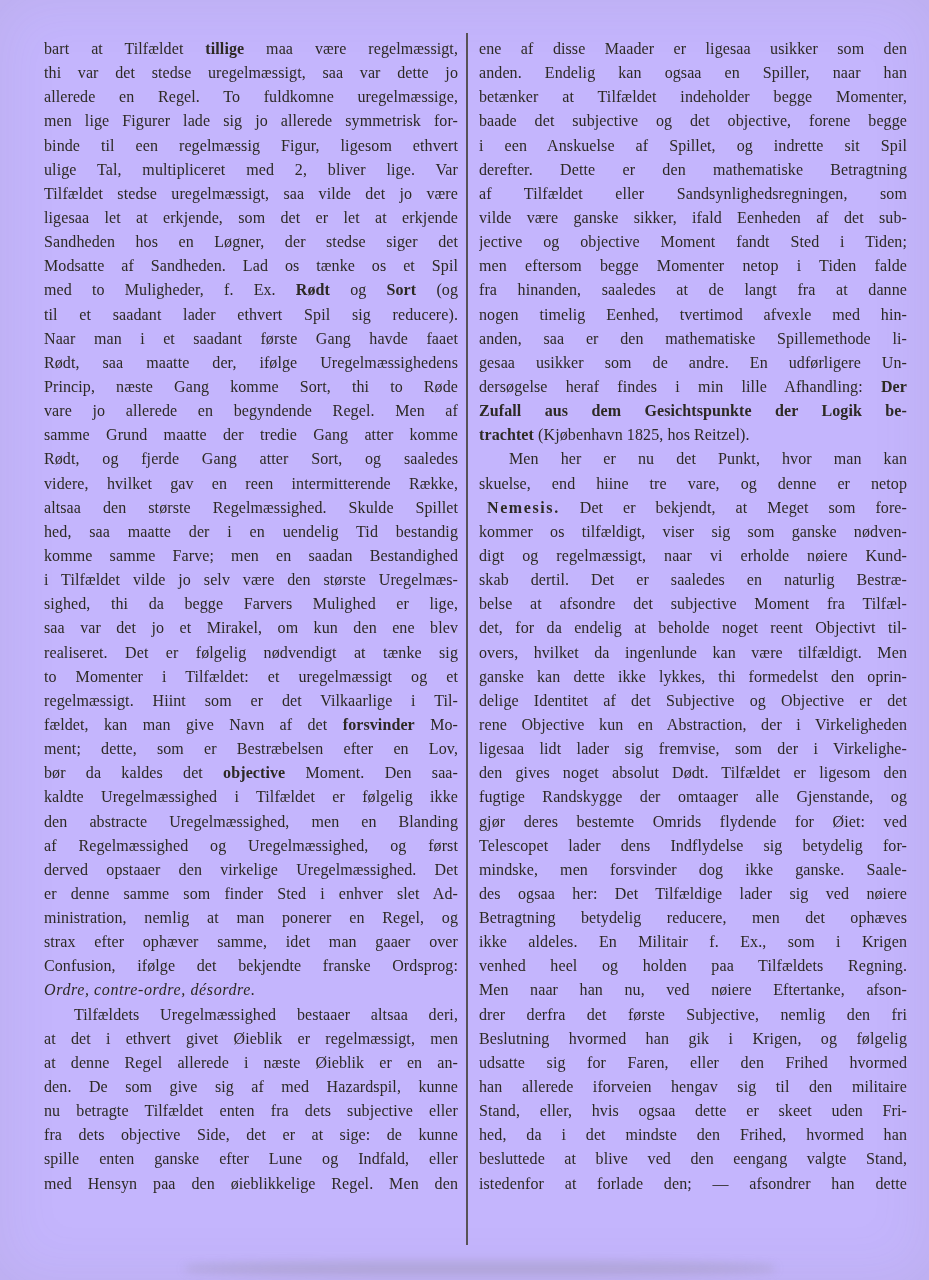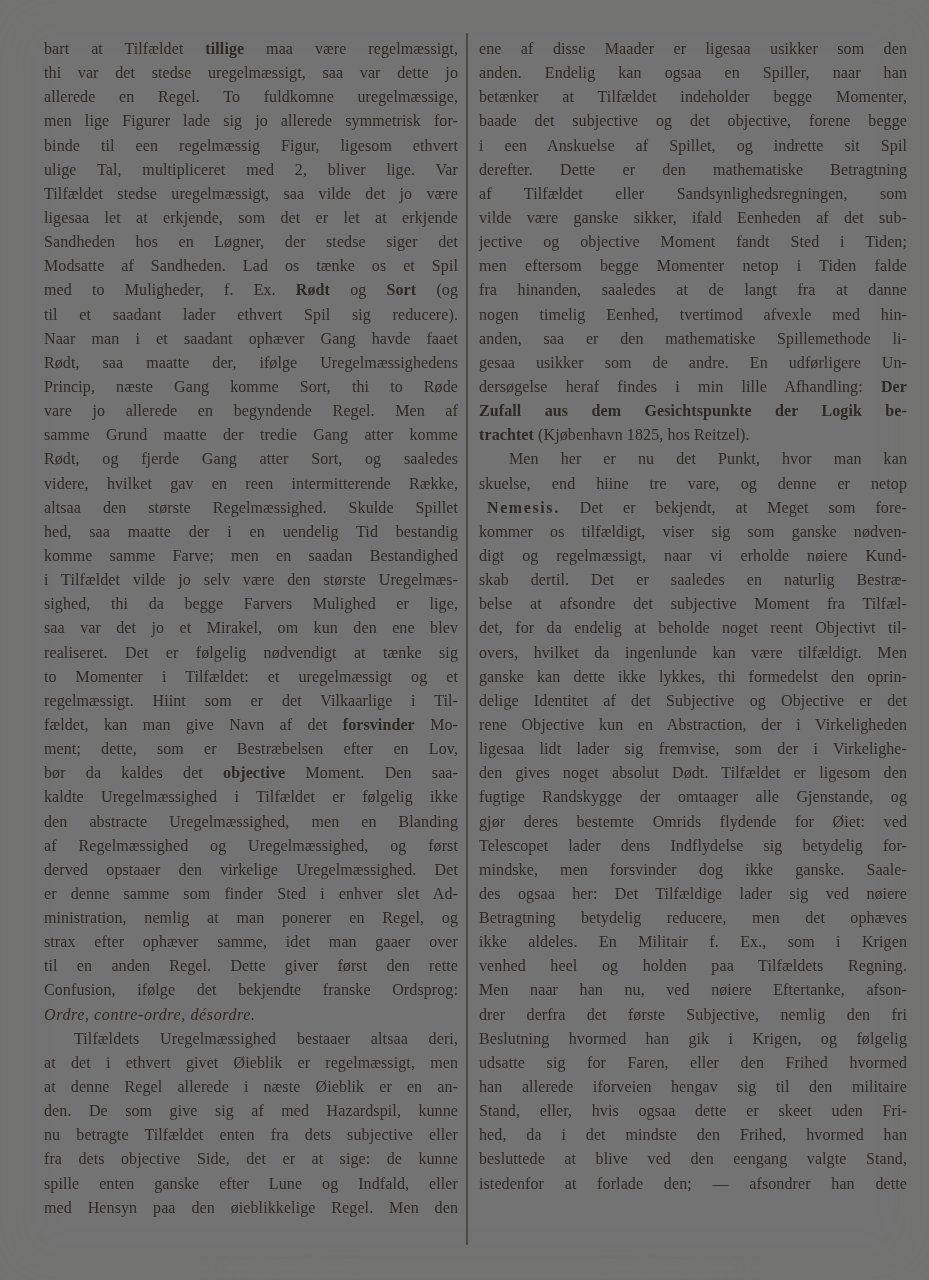--- a/index.html
+++ b/index.html
@@ -4,21 +4,21 @@
 <style>
   html,body{margin:0;padding:0;}
   body{
     width:929px;height:1280px;
     background:#f6f5f1;
     font-family:"Liberation Serif","DejaVu Serif",serif;
     overflow:hidden;position:relative;
   }
   .page{
     position:absolute;left:0;top:0;width:929px;height:1280px;
-    background:#737373;
+    background:#c4b5fd;
     box-shadow:inset 0 0 60px rgba(120,115,100,0.10);
   }
   .col{
     position:absolute;top:37px;
     font-size:16px;color:#2d2a24;
   }
   .col-left{left:44px;width:414px;}
   .col-right{left:479px;width:428px;}
   .line{
     height:24.15px;line-height:24.15px;
@@ -53,21 +53,21 @@
       <div class="line"><span>allerede en Regel. To fuldkomne uregelmæssige,</span></div>
       <div class="line"><span>men lige Figurer lade sig jo allerede symmetrisk for-</span></div>
       <div class="line"><span>binde til een regelmæssig Figur, ligesom ethvert</span></div>
       <div class="line"><span>ulige Tal, multipliceret med 2, bliver lige. Var</span></div>
       <div class="line"><span>Tilfældet stedse uregelmæssigt, saa vilde det jo være</span></div>
       <div class="line"><span>ligesaa let at erkjende, som det er let at erkjende</span></div>
       <div class="line"><span>Sandheden hos en Løgner, der stedse siger det</span></div>
       <div class="line"><span>Modsatte af Sandheden. Lad os tænke os et Spil</span></div>
       <div class="line"><span>med to Muligheder, f. Ex. </span><span class="b">Rødt</span><span> og </span><span class="b">Sort</span><span> (og</span></div>
       <div class="line"><span>til et saadant lader ethvert Spil sig reducere).</span></div>
-      <div class="line"><span>Naar man i et saadant ophæver Gang havde faaet</span></div>
+      <div class="line"><span>Naar man i et saadant første Gang havde faaet</span></div>
       <div class="line"><span>Rødt, saa maatte der, ifølge Uregelmæssighedens</span></div>
       <div class="line"><span>Princip, næste Gang komme Sort, thi to Røde</span></div>
       <div class="line"><span>vare jo allerede en begyndende Regel. Men af</span></div>
       <div class="line"><span>samme Grund maatte der tredie Gang atter komme</span></div>
       <div class="line"><span>Rødt, og fjerde Gang atter Sort, og saaledes</span></div>
       <div class="line"><span>videre, hvilket gav en reen intermitterende Række,</span></div>
       <div class="line"><span>altsaa den største Regelmæssighed. Skulde Spillet</span></div>
       <div class="line"><span>hed, saa maatte der i en uendelig Tid bestandig</span></div>
       <div class="line"><span>komme samme Farve; men en saadan Bestandighed</span></div>
       <div class="line"><span>i Tilfældet vilde jo selv være den største Uregelmæs-</span></div>
@@ -79,21 +79,20 @@
       <div class="line"><span>fældet, kan man give Navn af det </span><span class="b">forsvinder</span><span> Mo-</span></div>
       <div class="line"><span>ment; dette, som er Bestræbelsen efter en Lov,</span></div>
       <div class="line"><span>bør da kaldes det </span><span class="b">objective</span><span> Moment. Den saa-</span></div>
       <div class="line"><span>kaldte Uregelmæssighed i Tilfældet er følgelig ikke</span></div>
       <div class="line"><span>den abstracte Uregelmæssighed, men en Blanding</span></div>
       <div class="line"><span>af Regelmæssighed og Uregelmæssighed, og først</span></div>
       <div class="line"><span>derved opstaaer den virkelige Uregelmæssighed. Det</span></div>
       <div class="line"><span>er denne samme som finder Sted i enhver slet Ad-</span></div>
       <div class="line"><span>ministration, nemlig at man ponerer en Regel, og</span></div>
       <div class="line"><span>strax efter ophæver samme, idet man gaaer over</span></div>
-      <div class="line"><span>til en anden Regel. Dette giver først den rette</span></div>
       <div class="line"><span>Confusion, ifølge det bekjendte franske Ordsprog:</span></div>
       <div class="line end"><span class="i">Ordre, contre-ordre, désordre.</span></div>
       <div class="line indent"><span>Tilfældets Uregelmæssighed bestaaer altsaa deri,</span></div>
       <div class="line"><span>at det i ethvert givet Øieblik er regelmæssigt, men</span></div>
       <div class="line"><span>at denne Regel allerede i næste Øieblik er en an-</span></div>
       <div class="line"><span>den. De som give sig af med Hazardspil, kunne</span></div>
       <div class="line"><span>nu betragte Tilfældet enten fra dets subjective eller</span></div>
       <div class="line"><span>fra dets objective Side, det er at sige: de kunne</span></div>
       <div class="line"><span>spille enten ganske efter Lune og Indfald, eller</span></div>
       <div class="line"><span>med Hensyn paa den øieblikkelige Regel. Men den</span></div>

